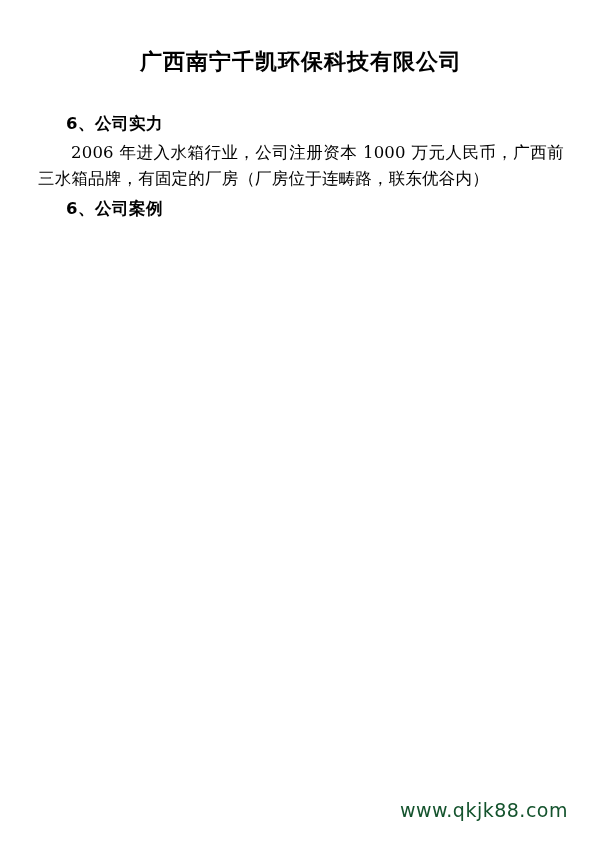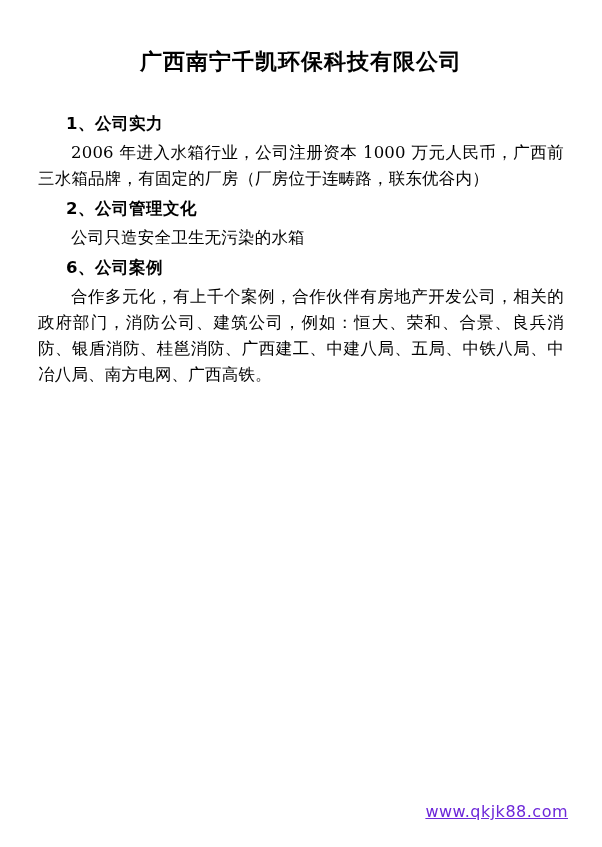--- a/index.html
+++ b/index.html
@@ -50,50 +50,44 @@
     margin: 4px;
     text-align: justify;
     text-justify: inter-ideograph;
     letter-spacing: 0.2px;
   }
   .watermark {
     position: absolute;
     right: 34px;
     bottom: 26px;
     font-family: "DejaVu Sans", "Liberation Sans", sans-serif;
-    font-size: 16px;
-    color: #6d28d9;
+    font-size: 19px;
+    color: #14532d;
     letter-spacing: 0.5px;
-    text-decoration: underline;
   }
 </style>
 </head>
 <body>
 
 <div class="page">
 
   <h1 class="doc-title">广西南宁千凯环保科技有限公司</h1>
 
   <div class="section">
-    <p class="section-heading">1、公司实力</p>
+    <p class="section-heading">6、公司实力</p>
     <p class="section-body">2006 年进入水箱行业，公司注册资本 1000 万元人民币，广西前三水箱品牌，有固定的厂房（厂房位于连畴路，联东优谷内）</p>
   </div>
 
-  <div class="section">
-    <p class="section-heading">2、公司管理文化</p>
-    <p class="section-body">公司只造安全卫生无污染的水箱</p>
-  </div>
 
 
   <div class="section">
   </div>
 
   <div class="section">
   </div>
 
   <div class="section">
     <p class="section-heading">6、公司案例</p>
-    <p class="section-body">合作多元化，有上千个案例，合作伙伴有房地产开发公司，相关的政府部门，消防公司、建筑公司，例如：恒大、荣和、合景、良兵消防、银盾消防、桂邕消防、广西建工、中建八局、五局、中铁八局、中冶八局、南方电网、广西高铁。</p>
   </div>
 
   <div class="watermark">www.qkjk88.com</div>
 
 </div>
 
 </body></html>

